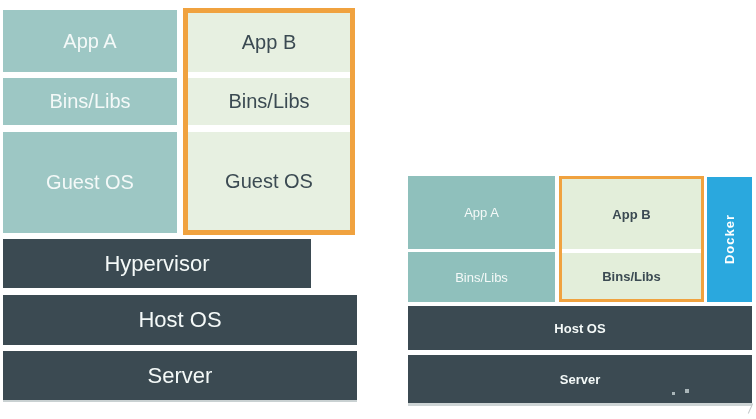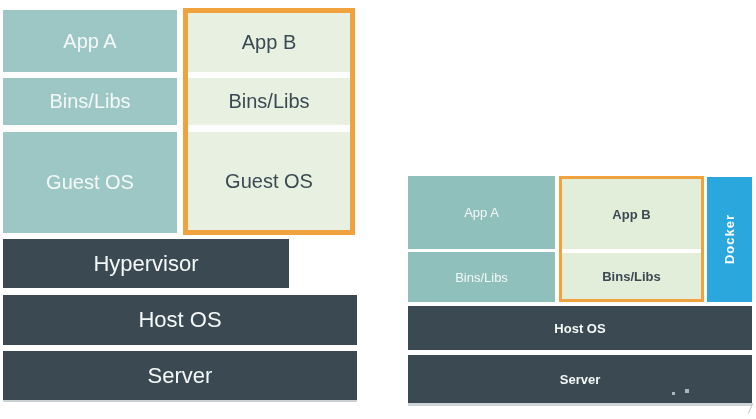--- a/index.html
+++ b/index.html
@@ -27,21 +27,21 @@
   .vm-b-frame {
     position: absolute; left: 183px; top: 8px; width: 172px; height: 227px;
     border: 5px solid var(--orange, #f0a23f); background: #ffffff;
   }
   .vm-b-frame .box { position: absolute; left: 0; width: 162px; }
   .mint  { background: var(--vm-mint, #e7f0e1); color: var(--text-dark, #3b4a52); font-size: 20px; }
   .vm-app-b   { top: 0;     height: 59px; }
   .vm-bins-b  { top: 65px;  height: 47px; }
   .vm-guest-b { top: 119px; height: 98px; }
 
-  .vm-hypervisor { left: 3px; top: 239px; width: 286px; height: 49px; }
+  .vm-hypervisor { left: 3px; top: 239px; width: 308px; height: 49px; }
   .vm-host-os    { left: 3px; top: 295px; width: 354px; height: 50px; }
   .vm-server     { left: 3px; top: 351px; width: 354px; height: 49px;
                    box-shadow: 0 2px 0 #c9d1d2; }
 
   
   .ct-teal { background: var(--ct-teal, #8fc0bc); color: var(--text-light, #f4f9f8); font-size: 13px; }
   .ct-dark { background: var(--dark, #3b4a52); color: var(--text-light, #eef4f4); font-size: 13px; font-weight: bold; }
 
   .ct-app-a  { left: 408px; top: 176px; width: 147px; height: 73px; }
   .ct-bins-a { left: 408px; top: 252px; width: 147px; height: 50px; }

